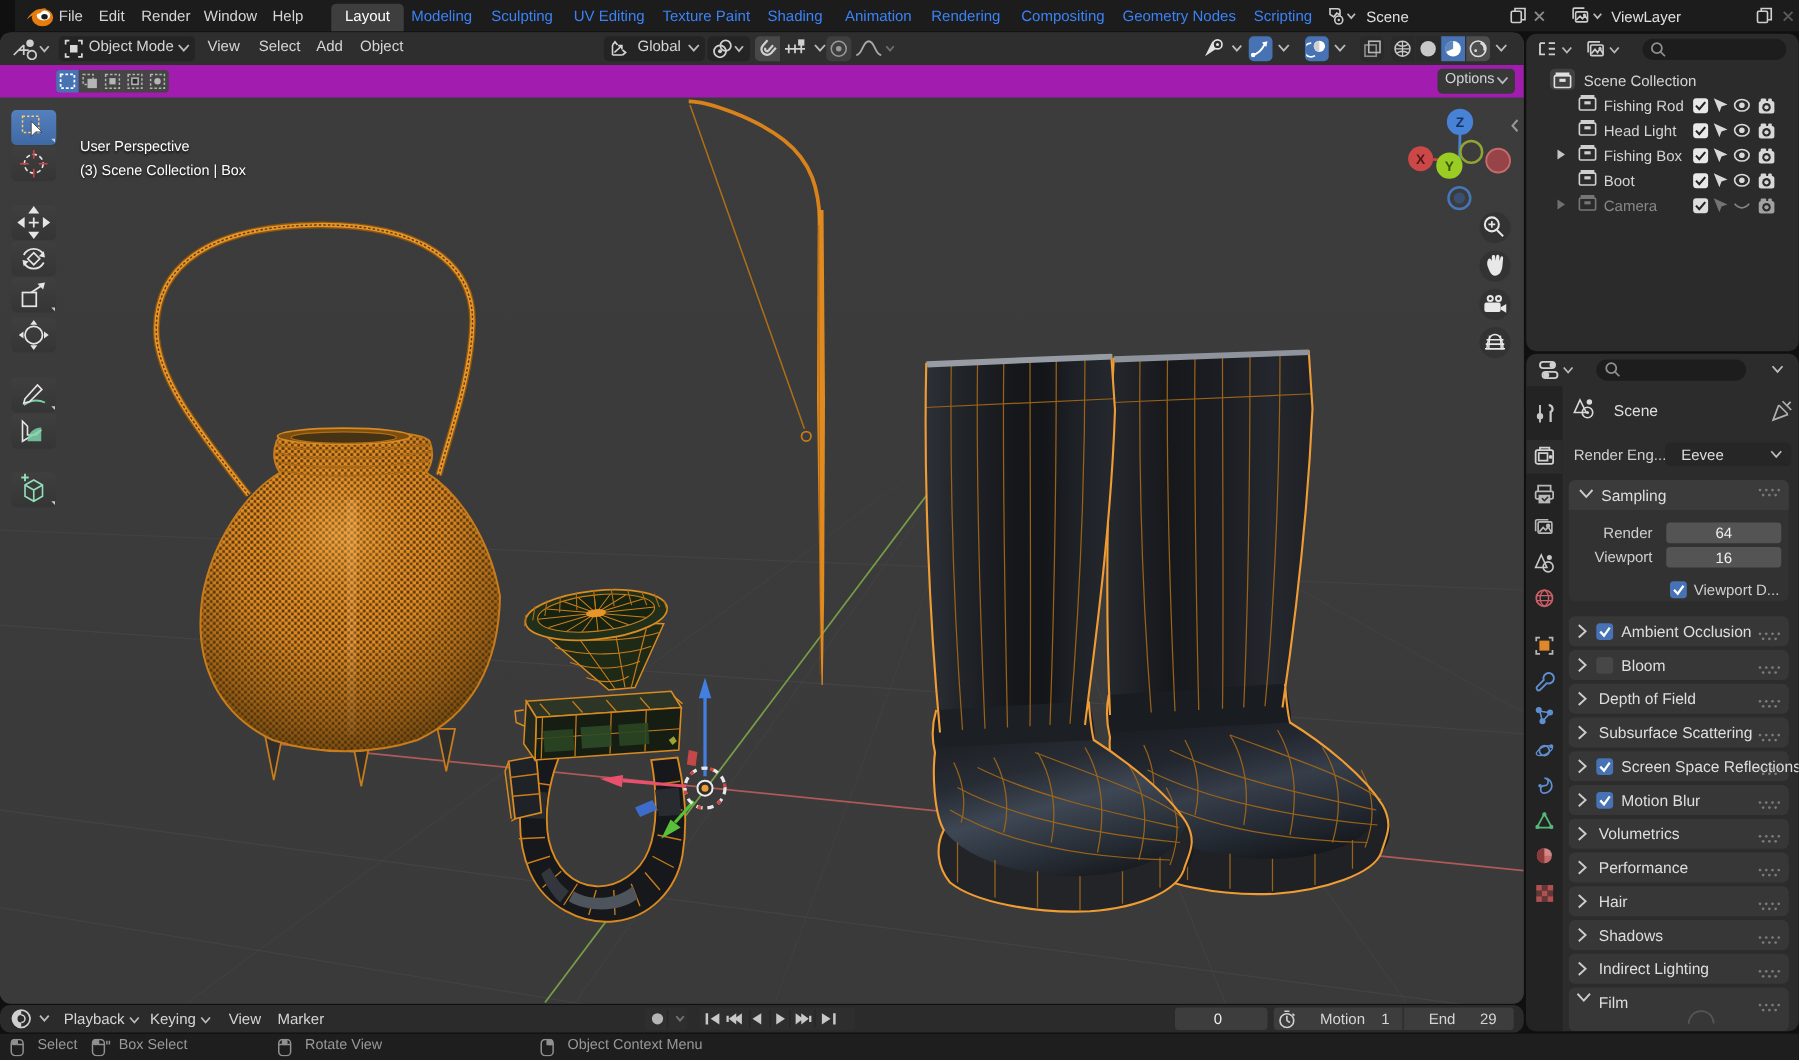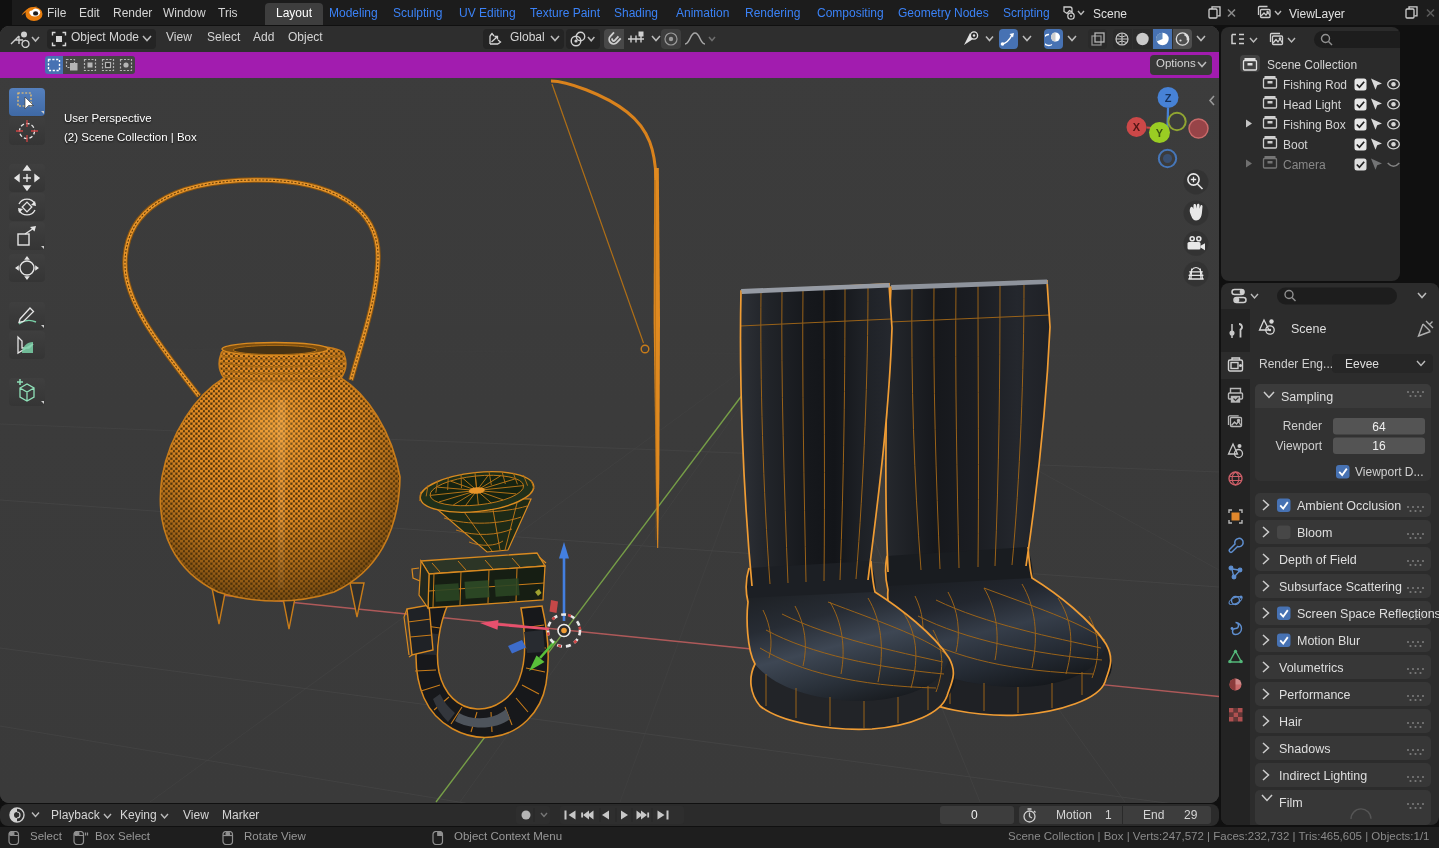--- a/index.html
+++ b/index.html
@@ -6,21 +6,21 @@
   html,body { width:1439px; height:848px; overflow:hidden; background:#101010;
     font-family:"Liberation Sans", sans-serif; }
   .abs { position:absolute; }
   #topbar { left:0; top:0; width:1439px; height:25px; background:#1c1c1c;margin-left:12px; }
   #viewport { left:0; top:26px; width:1219px; height:777px; background:#3b3b3b;
     border-radius:9px; overflow:hidden; }
   #vphead { left:0; top:0; width:1219px; height:26px; background:#2e2e2e; }
   #toolset { left:0; top:26px; width:1219px; height:26px; background:#a21caf; }
   #timeline { left:0; top:804px; width:1219px; height:22px; background:#2b2b2b;
     border-radius:8px; }
-  #outliner { left:1221px; top:27px; width:179px; height:254px; background:#2b2b2b;
+  #outliner { left:1221px; top:27px; width:218px; height:254px; background:#2b2b2b;
     border-radius:8px; overflow:hidden; }
   #props { left:1221px; top:283px; width:218px; height:542px; background:#2c2c2c;
     border-radius:8px; overflow:hidden; }
   #status { left:0; top:827px; width:1439px; height:21px; background:#1e1e1e; }
   .t { position:absolute; color:#d5d5d5; font-size:12px; white-space:nowrap; }
   .tc { color:#3b82f6; }
   svg { display:block; }
 </style>
 </head>
 <body>
@@ -28,21 +28,21 @@
   <svg class="abs" style="left:9px;top:3px" width="22" height="20" viewBox="0 0 22 20">
     <ellipse cx="13" cy="11" rx="8.5" ry="7" fill="#e87d0d"></ellipse>
     <ellipse cx="13.8" cy="9.4" rx="5.4" ry="4" fill="#fff"></ellipse>
     <ellipse cx="14.6" cy="10.4" rx="2.6" ry="2.2" fill="#1c1c1c"></ellipse>
     <path d="M0.5,12.5 Q5,8.2 11,7.6 L16,3.4 L8.2,4.8 Q2.6,8.2 0.5,12.5 Z" fill="#e87d0d"></path>
   </svg>
   <span class="t" style="left:35px;top:6px">File</span>
   <span class="t" style="left:67px;top:6px">Edit</span>
   <span class="t" style="left:101px;top:6px">Render</span>
   <span class="t" style="left:151px;top:6px">Window</span>
-  <span class="t" style="left:206px;top:6px">Tris</span>
+  <span class="t" style="left:206px;top:6px">Help</span>
   <span class="t" style="left:253px;top:3px;background:#3e3e3e;border-radius:4px 4px 0 0;padding:3px 11px 4px;height:22px;color:#fff">Layout</span>
   <span class="t tc" style="left:317px;top:6px">Modeling</span>
   <span class="t tc" style="left:381px;top:6px">Sculpting</span>
   <span class="t tc" style="left:447px;top:6px">UV Editing</span>
   <span class="t tc" style="left:518px;top:6px">Texture Paint</span>
   <span class="t tc" style="left:602px;top:6px">Shading</span>
   <span class="t tc" style="left:664px;top:6px">Animation</span>
   <span class="t tc" style="left:733px;top:6px">Rendering</span>
   <span class="t tc" style="left:805px;top:6px">Compositing</span>
   <span class="t tc" style="left:886px;top:6px">Geometry Nodes</span>
@@ -482,21 +482,21 @@
       <circle cx="7" cy="7" r="2.6" fill="#b5b5b5"></circle>
     </svg>
     <div class="abs" style="left:1150px;top:3px;width:62px;height:20px;background:#383838;border-radius:4px"></div>
     <span class="t" style="left:1156px;top:5px;font-size:11.5px">Options</span>
     <svg class="abs" style="left:1197px;top:9px" width="12" height="8">
         <path d="M1,1 l4,4.5 4,-4.5" fill="none" stroke="#bbb" stroke-width="1.5"></path>
       </svg>
   </div>
 
   <span class="t" style="left:64px;top:86px;font-size:11.5px;color:#fff;text-shadow:0 1px 2px rgba(0,0,0,.8)">User Perspective</span>
-  <span class="t" style="left:64px;top:105px;font-size:11.5px;color:#fff;text-shadow:0 1px 2px rgba(0,0,0,.8)">(2) Scene Collection | Box</span>
+  <span class="t" style="left:64px;top:105px;font-size:11.5px;color:#fff;text-shadow:0 1px 2px rgba(0,0,0,.8)">(3) Scene Collection | Box</span>
 
   <svg class="abs" style="left:8px;top:60px" width="38" height="356" viewBox="0 0 38 356">
     <defs>
       <linearGradient id="tbact" x1="0" y1="0" x2="0" y2="1">
         <stop offset="0" stop-color="#5580bd"></stop>
           <stop offset="1" stop-color="#3f69a5"></stop>
       </linearGradient>
       <linearGradient id="tbg" x1="0" y1="0" x2="0" y2="1">
         <stop offset="0" stop-color="#3f3f3f"></stop>
           <stop offset="1" stop-color="#353535"></stop>
@@ -932,14 +932,13 @@
     <g fill="none" stroke="#909090" stroke-width="1.2" transform="translate(424,0)">
       <rect x="1" y="0.5" width="9.5" height="13" rx="3.2"></rect>
       <path d="M5.8,0.5 v4 h4.7"></path>
       <rect x="6" y="1" width="4" height="3.5" rx="1.5" fill="#909090"></rect>
     </g>
   </svg>
   <span class="t" style="left:30px;top:3px;color:#989898;font-size:11.5px">Select</span>
   <span class="t" style="left:95px;top:3px;color:#989898;font-size:11.5px">Box Select</span>
   <span class="t" style="left:244px;top:3px;color:#989898;font-size:11.5px">Rotate View</span>
   <span class="t" style="left:454px;top:3px;color:#989898;font-size:11.5px">Object Context Menu</span>
-  <span class="t" style="left:1008px;top:3px;color:#8a8a8a;font-size:11.5px">Scene Collection | Box | Verts:247,572 | Faces:232,732 | Tris:465,605 | Objects:1/1</span>
 </div>
 
 </body></html>

